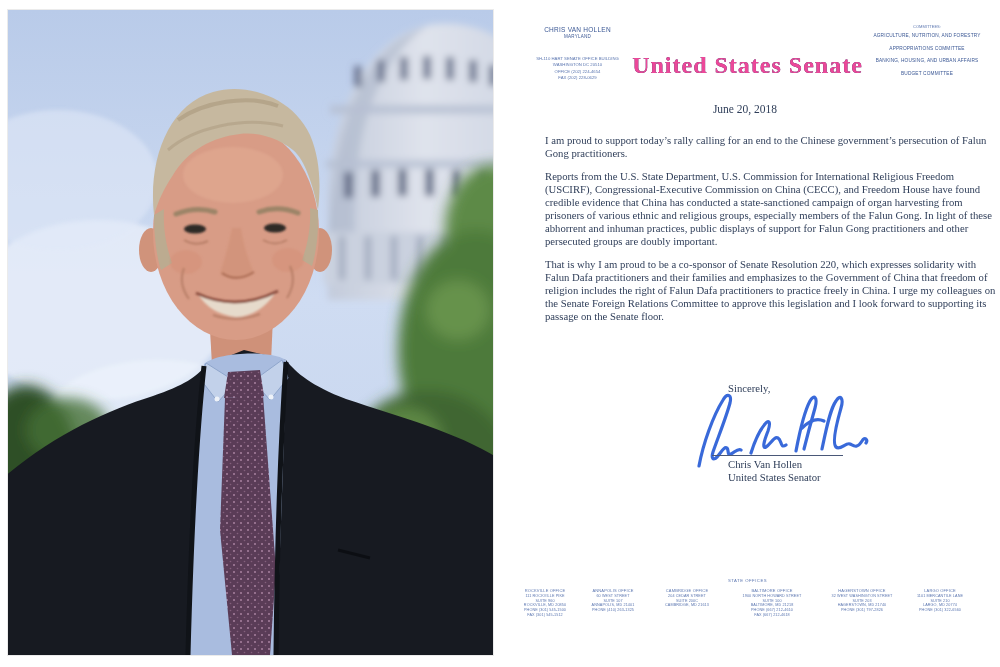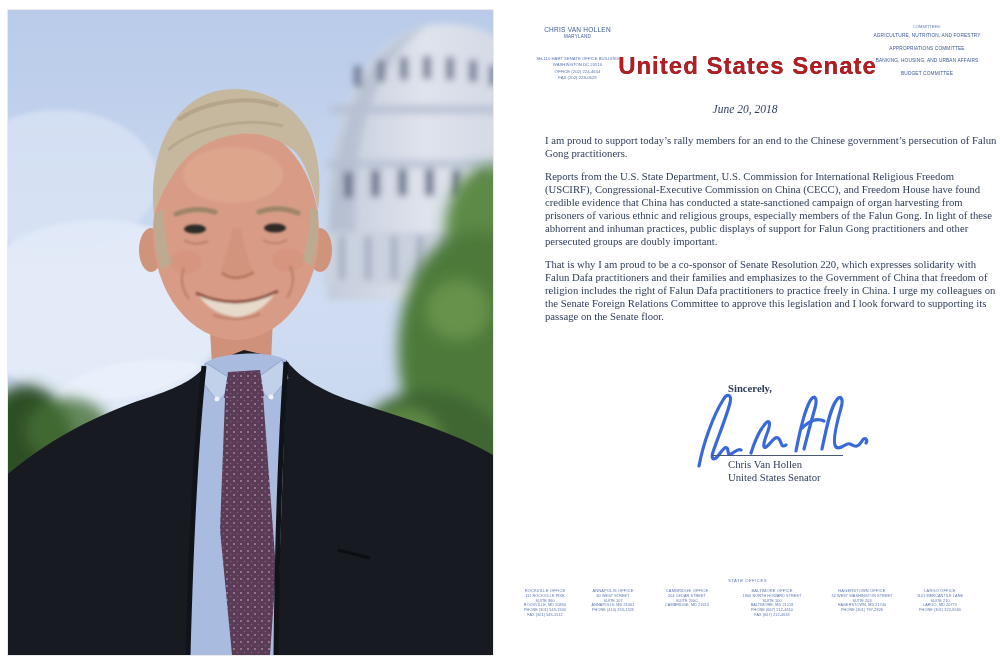--- a/index.html
+++ b/index.html
@@ -20,36 +20,36 @@
 
   .tiny-block { position: absolute; transform: scale(0.5); transform-origin: top left;
                 font-family: "Liberation Sans", sans-serif; color: #3a5794; }
 
   .sender { left: 25px; top: 26px; width: 230px; text-align: center; }
   .sender .s-name { font-size: 13px; line-height: 15px; letter-spacing: .5px; }
   .sender .s-state { font-size: 9px; line-height: 11px; letter-spacing: .5px; }
   .sender .s-addr { margin-top: 32px; font-size: 8.5px; line-height: 13px; color: #5b76b0; }
 
   .senate-title { position: absolute; left: 0; top: 52px; width: 505px; text-align: center;
-                  font-family: Liberation Sans, sans-serif; font-weight: 700; font-size: 24px;
-                  color: #b91c1c; letter-spacing: 1px;
+                  font-family: Liberation Serif, serif; font-weight: 700; font-size: 24px;
+                  color: #ec4899; letter-spacing: 1px;
                   text-shadow: 0 0 0.6px #1e2c5e; }
 
   .committees { left: 362px; top: 24px; width: 280px; text-align: center; }
   .committees .c-label { font-size: 8px; line-height: 10px; margin-bottom: 6px; color: #5b76b0; }
   .committees .c-item { font-size: 9.5px; line-height: 11.5px; margin-bottom: 14px; letter-spacing: .3px; }
 
   .date-line { position: absolute; left: 0; top: 103px; width: 500px; text-align: center;
-               font-size: 11.5px; color: #2f3e59; font-style: italic; }
+               font-size: 11.5px; color: #2f3e59; }
 
   .body-text { position: absolute; left: 50px; top: 134px; width: 452px;
                font-size: 10.7px; line-height: 13px; color: #2f3e59; text-align: left; }
   .body-text p { margin-bottom: 10px; }
 
-  .closing { position: absolute; left: 233px; top: 382px; font-size: 10.7px; color: #2f3e59; font-weight: bold; }
+  .closing { position: absolute; left: 233px; top: 382px; font-size: 10.7px; color: #2f3e59; }
 
   .signature-svg { position: absolute; left: 198px; top: 390px; }
 
   .sig-line { position: absolute; left: 217px; top: 455px; width: 131px; height: 1px;
               background: #4a5878; }
 
   .sig-name  { position: absolute; left: 233px; top: 458px; font-size: 10.7px; line-height: 13px; }
   .sig-title { position: absolute; left: 233px; top: 471px; font-size: 10.7px; line-height: 13px; text-align: right; }
 
   .footer-block { left: 0px; top: 578px; width: 1010px; color: #5b76b0; }
@@ -229,21 +229,21 @@
       <div class="c-label">COMMITTEES:</div>
       <div class="c-item">AGRICULTURE, NUTRITION, AND FORESTRY</div>
       <div class="c-item">APPROPRIATIONS COMMITTEE</div>
       <div class="c-item">BANKING, HOUSING, AND URBAN AFFAIRS</div>
       <div class="c-item">BUDGET COMMITTEE</div>
     </div>
 
     <div class="date-line">June 20, 2018</div>
 
     <div class="body-text">
-      <p>I am proud to support today’s rally members for an end to the Chinese government’s persecution of Falun Gong practitioners.</p>
+      <p>I am proud to support today’s rally calling for an end to the Chinese government’s persecution of Falun Gong practitioners.</p>
       <p>Reports from the U.S. State Department, U.S. Commission for International Religious Freedom (USCIRF), Congressional-Executive Commission on China (CECC), and Freedom House have found credible evidence that China has conducted a state-sanctioned campaign of organ harvesting from prisoners of various ethnic and religious groups, especially members of the Falun Gong. In light of these abhorrent and inhuman practices, public displays of support for Falun Gong practitioners and other persecuted groups are doubly important.</p>
       <p>That is why I am proud to be a co-sponsor of Senate Resolution 220, which expresses solidarity with Falun Dafa practitioners and their families and emphasizes to the Government of China that freedom of religion includes the right of Falun Dafa practitioners to practice freely in China. I urge my colleagues on the Senate Foreign Relations Committee to approve this legislation and I look forward to supporting its passage on the Senate floor.</p>
     </div>
 
     <div class="closing">Sincerely,</div>
 
     <svg class="signature-svg" width="178" height="80" viewBox="0 0 178 80">
       <g stroke="#2f62d8" stroke-width="3.2" fill="none" stroke-linecap="round" stroke-linejoin="round" opacity="0.95">
         <path d="M6,76 C10,54 20,26 30,10 C34,3 39,4 37,13 C33,28 24,50 20,62 C18,68 20,71 24,67 C28,63 31,56 34,58 C36,60 34,66 38,64 C42,62 45,58 48,60"></path>
         <path d="M58,63 C62,50 67,40 72,34 C76,29 78,32 75,41 C71,51 69,59 73,57 C77,55 81,46 85,48 C89,50 87,59 93,55"></path>

